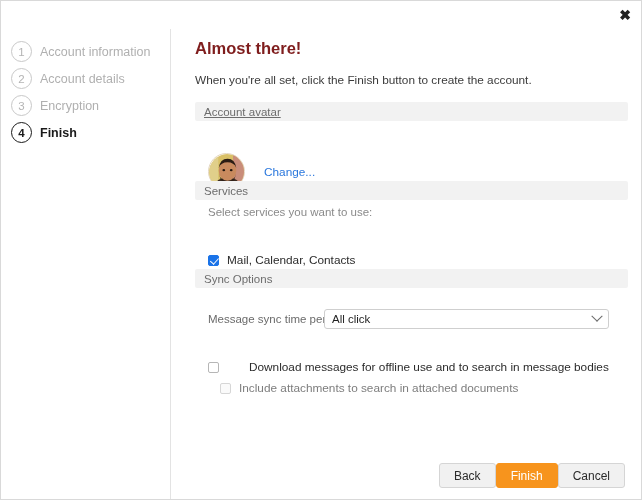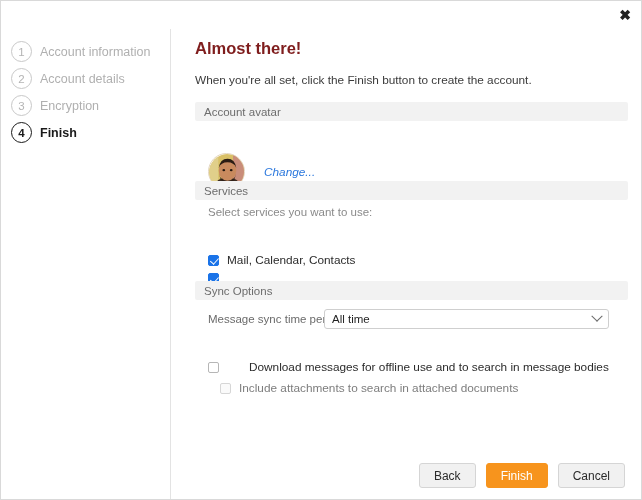--- a/index.html
+++ b/index.html
@@ -93,21 +93,21 @@
     position: absolute; left: 36px; top: 124px;
     display: flex; align-items: center;
   }
   .avatar {
     width: 37px; height: 37px; border-radius: 50%;
     overflow: hidden; flex: none;
     border: 1px solid #e4d6c0;
   }
   .change-link {
     margin-left: 19px;
-    font-size: 11.8px; color: #2a77dd; cursor: pointer; font-style: italic;
+    font-size: 11.8px; color: #2a77dd; cursor: pointer;
   }
 
   
   .crow { position: absolute; display: flex; align-items: center; margin-top: 22px; }
   .cbox {
     width: 11px; height: 11px; border-radius: 2px;
     flex: none; margin-right: 8px; position: relative;
     background: #ffffff; border: 1px solid #b6b6b6;
   }
   .cbox.checked {
@@ -144,21 +144,21 @@
   }
   .chev {
     margin-left: auto; width: 8px; height: 8px;
     border: solid #6b6b6b; border-width: 0 1.2px 1.2px 0;
     transform: rotate(45deg) translate(-2px,-2px);
   }
 
   
   .footer {
     position: absolute; right: 16px; bottom: 11px;
-    display: flex; gap: 10px;
+    display: flex; 
   }
   .btn {
     min-width: 54px; height: 25px; padding: 0 14px;
     border-radius: 3px; border: 1px solid #d5d5d5;
     background: #f1f1f1; color: #2b2b2b;
     font-size: 12px; font-family: "Liberation Sans", sans-serif;
     display: flex; align-items: center; justify-content: center;
     cursor: pointer;
   }
   .btn.primary {
@@ -196,21 +196,21 @@
       <div class="step-label">Finish</div>
     </div>
 
   </div>
 
   <div class="main">
 
     <div class="page-title">Almost there!</div>
     <div class="page-sub">When you're all set, click the Finish button to create the account.</div>
 
-    <div class="section-header" style="top:73px;">Account avatar</div>
+    <div class="section-header" style="top:73px;text-decoration:underline;">Account avatar</div>
 
     <div class="avatar-row">
       <div class="avatar">
         <svg viewBox="0 0 40 40" width="37" height="37">
           <defs>
             <clipPath id="cir">
                 <circle cx="20" cy="20" r="20"></circle>
               </clipPath>
           </defs>
           <g clip-path="url(#cir)">
@@ -235,26 +235,26 @@
 
     <div class="crow" style="top:202px; left:36px;">
       <div class="cbox checked"></div>
       <div class="crow-label">Mail, Calendar, Contacts</div>
     </div>
 
     <div class="crow" style="top:222px; left:36px;">
       <div class="cbox checked"></div>
     </div>
 
-    <div class="section-header" style="top:252px;text-align:right;">Sync Options</div>
+    <div class="section-header" style="top:240px;text-align:right;">Sync Options</div>
 
     <div class="sel-label" style="top:284px; left:36px;">Message sync time period:</div>
 
     <div class="select" style="top:280px; left:152px;">
-      <span>All time</span>
+      <span>All click</span>
       <span class="chev"></span>
     </div>
 
     <div class="crow" style="top:309px; left:36px;gap:22px;">
       <div class="cbox"></div>
       <div class="crow-label">Download messages for offline use and to search in message bodies</div>
     </div>
 
     <div class="crow" style="top:330px; left:48px;">
       <div class="cbox disabled"></div>

